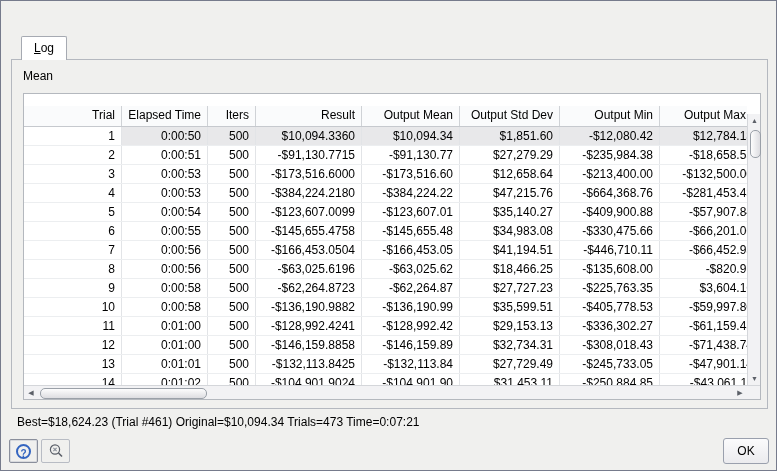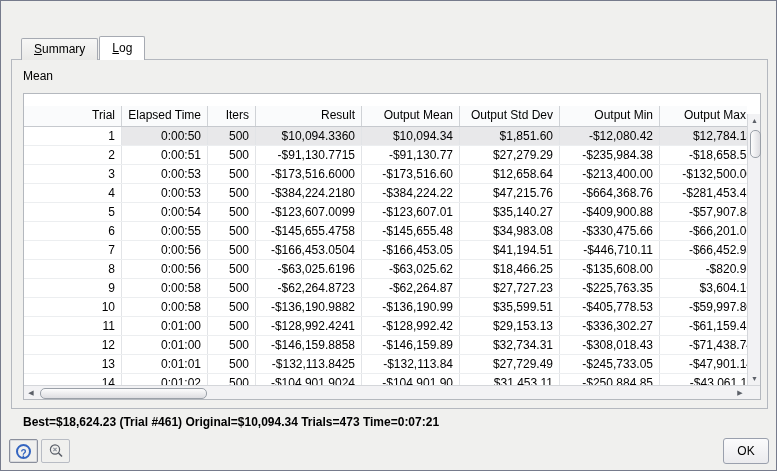--- a/index.html
+++ b/index.html
@@ -33,35 +33,34 @@
   .vscroll .arrow{position:absolute;left:0;width:13px;height:13px;font-size:7px;color:#5c6068;text-align:center;line-height:13px;}
   .vscroll .arrow.up{top:0;}
   .vscroll .arrow.down{bottom:0;}
   .vthumb{position:absolute;left:2px;top:16px;width:9px;height:26px;border:1px solid #9aa0a8;border-radius:5px;background:linear-gradient(90deg,#fdfdfd,#dddde1);}
   .hscroll{position:absolute;left:0;top:291px;width:736px;height:14px;background:#f2f2f4;border-top:1px solid #d4d6da;box-sizing:border-box;}
   .hscroll .arrow{position:absolute;top:0;width:14px;height:13px;font-size:7px;color:#5c6068;text-align:center;line-height:13px;}
   .hscroll .arrow.left{left:0;}
   .hscroll .arrow.right{right:13px;}
   .hthumb{position:absolute;left:16px;top:2px;width:165px;height:9px;border:1px solid #9aa0a8;border-radius:5px;background:linear-gradient(180deg,#fdfdfd,#dddde1);}
   
-  .statusline{position:absolute;left:22px;top:414px;font-weight:bold;}
+  .statusline{position:absolute;left:16px;top:414px;}
   .tool-btn{position:absolute;top:438px;width:29px;height:24px;background:#f0f0ee;border:1px solid #b8bcc4;border-radius:2px;display:flex;align-items:center;justify-content:center;cursor:default;box-sizing:border-box;}
   .tool-btn.help{left:8px;border-color:#8a8f9c;box-shadow:inset 0 0 0 1px #d8dade;}
   .tool-btn.zoom{left:40px;}
   .help-glyph{display:inline-block;width:15px;height:15px;border:2px solid #3465c0;border-radius:50%;color:#3465c0;font-weight:bold;font-size:10px;line-height:15px;text-align:center;box-sizing:border-box;}
   .ok-btn{position:absolute;left:722px;top:437px;width:46px;height:26px;background:linear-gradient(180deg,#fbfbfc,#ebebee);border:1px solid #9aa0ad;border-radius:3px;text-align:center;line-height:24px;cursor:default;box-sizing:border-box;}
 </style>
 </head>
 <body>
 
 <div class="window">
 
 
   <div class="tabbar">
-      <div class="tab"><u>S</u>ummary</div>
       <div class="tab active"><u>L</u>og</div>
     </div>
 
   <div class="frame"></div>
 
   <span class="show-label">Mean</span>
 
   <div class="grid">
     <div class="grid-viewport">
       <div class="grid-inner">

